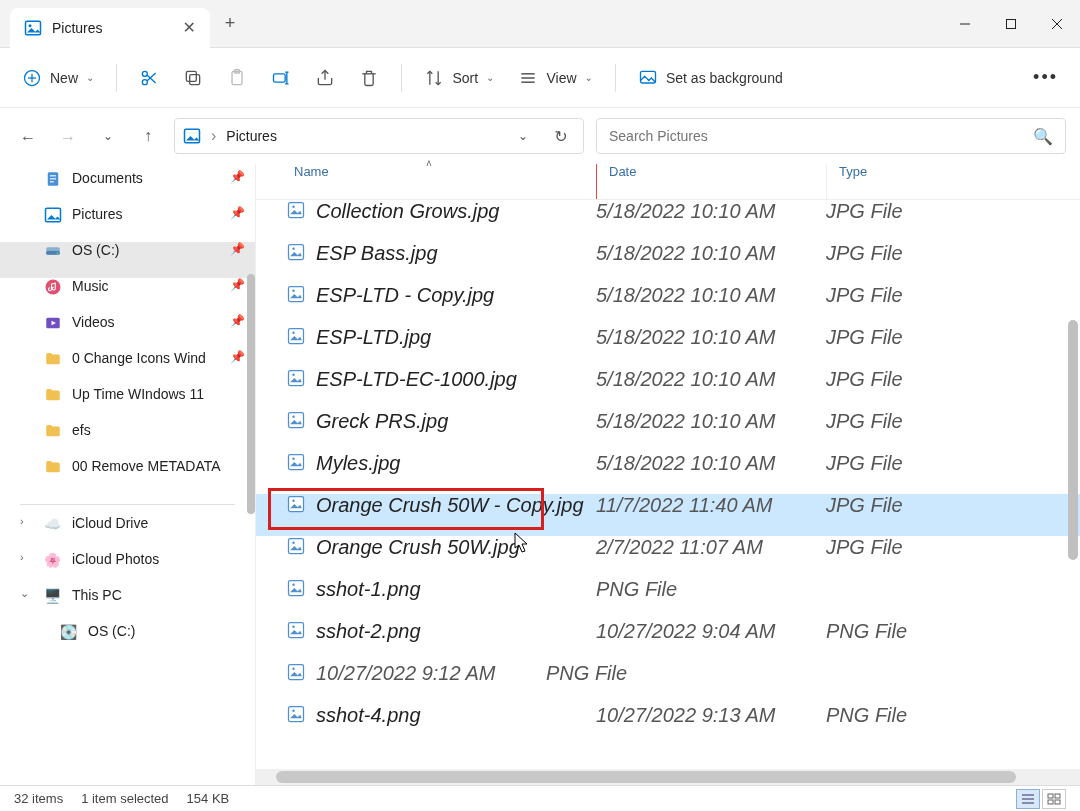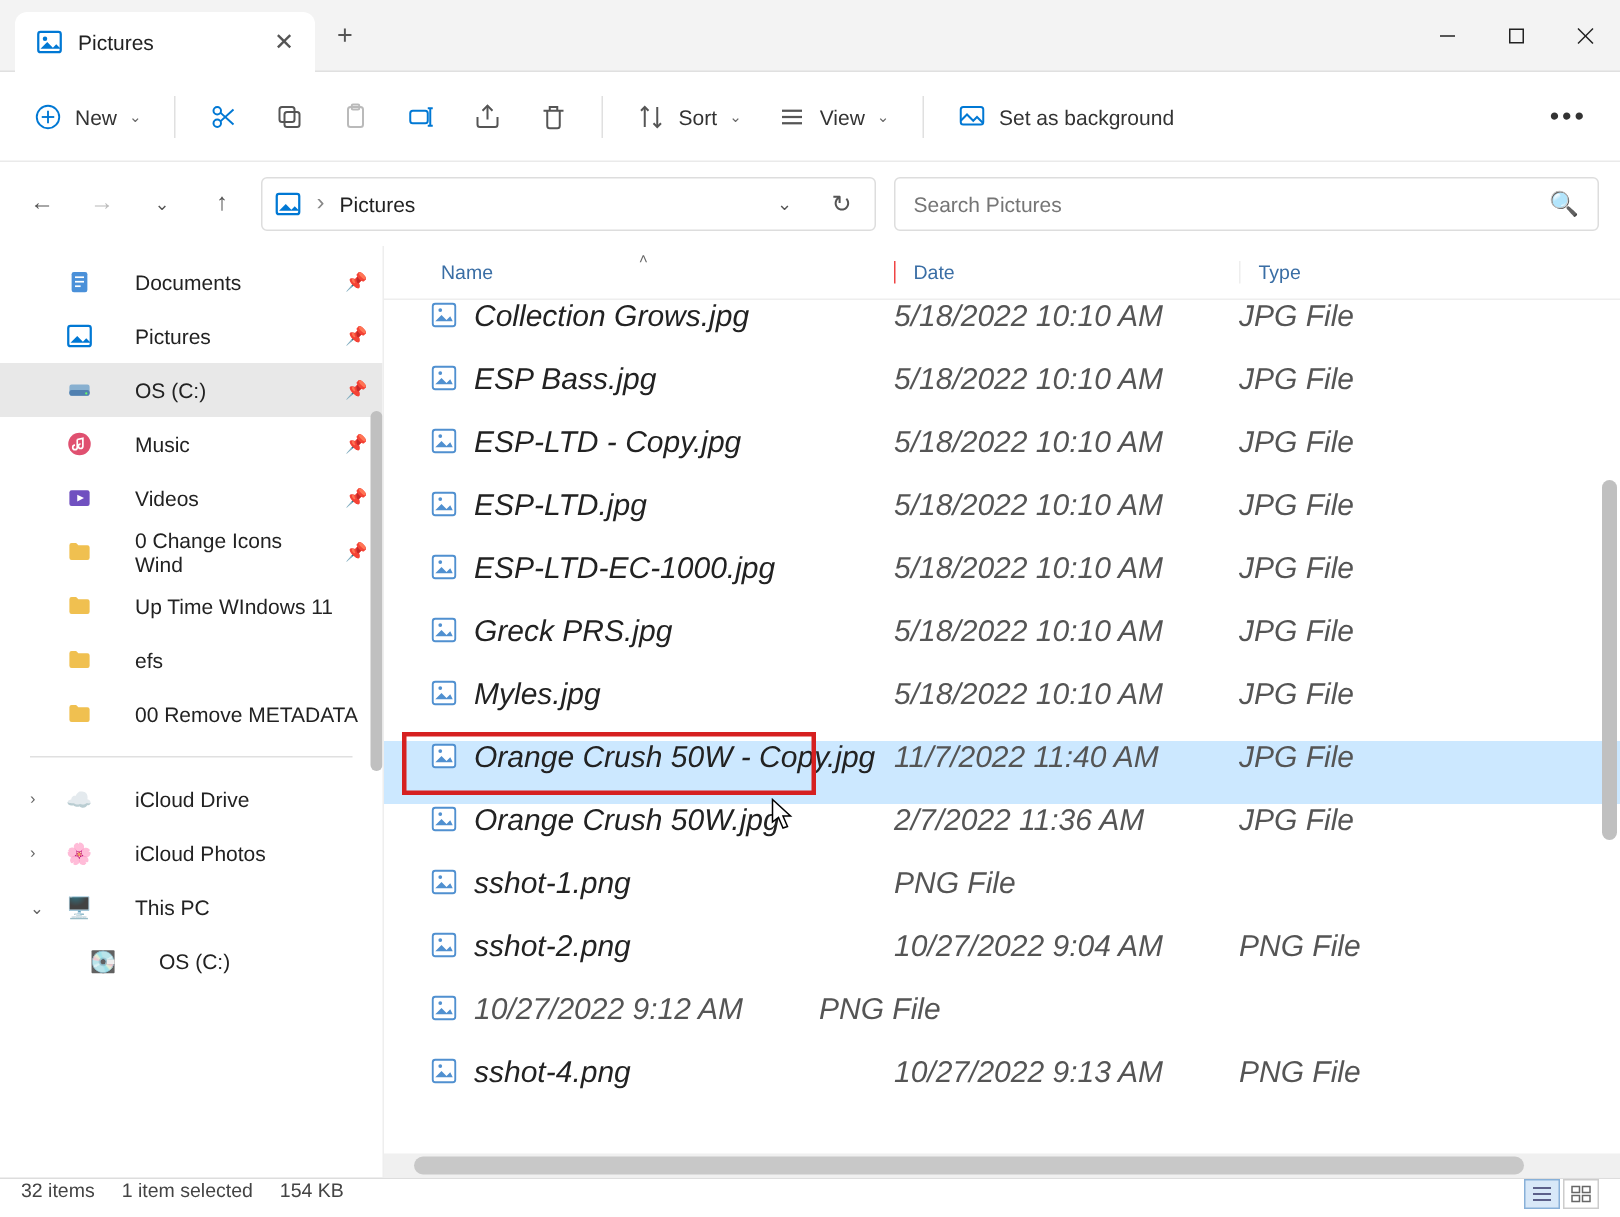--- a/index.html
+++ b/index.html
@@ -32,50 +32,50 @@
   .addrbar .spacer { flex: 1; }
   .searchbox { flex: 1; height: 36px; border: 1px solid #ddd; border-radius: 4px; display: flex; align-items: center; padding: 0 12px; }
   .searchbox input { border: none; outline: none; flex: 1; font-size: 14px; color: #666; background: transparent; }
 
   
   .main { display: flex; height: calc(811px - 48px - 60px - 56px - 26px); }
 
   
   .sidebar { width: 256px; border-right: 1px solid #eee; overflow-y: auto; padding-top: 6px; position: relative; }
   .sb-scroll { position: absolute; right: 0; top: 110px; width: 8px; height: 240px; background: #c0c0c0; border-radius: 4px; }
-  .sbitem { height: 36px; display: flex; align-items: center; padding-left: 44px; padding-right: 10px; gap: 28px; font-size: 14px; color: #222; cursor: pointer; position: relative; }
+  .sbitem { height: 36px; display: flex; align-items: flex-start; padding-left: 44px; padding-right: 10px; gap: 10px; font-size: 14px; color: #222; cursor: pointer; position: relative; }
   .sbitem.sel { background: #e8e8e8; }
   .sbitem .pin { margin-left: auto; color: #888; font-size: 12px; }
   .sbitem .exp { position: absolute; left: 20px; color: #666; font-size: 11px; }
   .sbitem.sub { padding-left: 60px; }
   .sbicon { width: 18px; height: 18px; display: inline-flex; align-items: center; justify-content: center; flex-shrink: 0; }
   .sbhr { height: 1px; background: #e0e0e0; margin: 10px 20px; }
 
   
   .filearea { flex: 1; position: relative; display: flex; flex-direction: column; }
-  .colheader { height: 36px; display: flex; align-items: center; font-size: 13px; color: #3a6ea5; padding-left: 30px; border-bottom: 1px solid #eee; }
+  .colheader { height: 36px; display: flex; font-size: 13px; color: #3a6ea5; padding-left: 30px; border-bottom: 1px solid #eee; }
   .col-name { width: 310px; padding-left: 8px; position: relative; }
   .col-name .sortarrow { position: absolute; left: 140px; top: -6px; font-size: 10px; color: #666; }
   .col-date { width: 230px; border-left: 1px solid #ef4444; padding-left: 12px; }
   .col-type { width: 180px; border-left: 1px solid #eee; padding-left: 12px; }
   .filelist { flex: 1; overflow: hidden; position: relative; }
   .fl-scroll { position: absolute; right: 2px; top: 120px; width: 10px; height: 240px; background: #c0c0c0; border-radius: 5px; }
   .filerow { height: 42px; display: flex; align-items: flex-start; padding-left: 30px; font-size: 20px; color: #222; cursor: pointer; font-style: italic; }
   .filerow.sel { background: #cce8ff; }
   .filerow .ficon { width: 20px; height: 20px; margin-right: 10px; }
   .filerow .fname { width: 280px; white-space: nowrap; overflow: hidden; }
   .filerow .fdate { width: 230px; color: #555; }
   .filerow .ftype { width: 180px; color: #555; }
   .redbox { position: absolute; border: 3px solid #d62020; pointer-events: none; }
   .cursor { position: absolute; width: 16px; height: 22px; pointer-events: none; }
   .hscroll { height: 16px; background: #f0f0f0; position: relative; }
   .hscroll .thumb { position: absolute; left: 20px; top: 2px; height: 12px; width: 740px; background: #c8c8c8; border-radius: 6px; }
 
   
-  .statusbar { height: 26px; border-top: 1px solid #ddd; display: flex; padding: 0 14px; font-size: 13px; color: #444; gap: 18px; }
+  .statusbar { height: 26px; border-top: 1px solid #ddd; display: flex; align-items: center; padding: 0 14px; font-size: 13px; color: #444; gap: 18px; }
   .statusbar .viewbtns { margin-left: auto; display: flex; gap: 2px; }
   .statusbar .viewbtn { width: 24px; height: 20px; border: 1px solid #ccc; display: flex; align-items: center; justify-content: center; cursor: pointer; }
   .statusbar .viewbtn.active { background: #d8e8f8; border-color: #88b0d8; }
 </style>
 </head>
 <body>
 
 <div class="titlebar">
   <div class="tab">
     <span class="pic-icon">
@@ -442,21 +442,21 @@
           <span class="fdate">11/7/2022 11:40 AM</span>
           <span class="ftype">JPG File</span>
         </div>
         <div class="filerow">
           <span class="ficon"><svg viewBox="0 0 24 24">
               <rect x="3" y="3" width="18" height="18" rx="2" fill="#fff" stroke="#5090d0" stroke-width="1.5"></rect>
               <path d="M5 17 L10 12 L14 16 L17 13 L19 17 Z" fill="#5090d0"></path>
               <circle cx="9" cy="8" r="1.5" fill="#5090d0"></circle>
             </svg></span>
           <span class="fname">Orange Crush 50W.jpg</span>
-          <span class="fdate">2/7/2022 11:36 AM</span>
+          <span class="fdate">2/7/2022 11:07 AM</span>
           <span class="ftype">JPG File</span>
         </div>
         <div class="filerow">
           <span class="ficon"><svg viewBox="0 0 24 24">
               <rect x="3" y="3" width="18" height="18" rx="2" fill="#fff" stroke="#5090d0" stroke-width="1.5"></rect>
               <path d="M5 17 L10 12 L14 16 L17 13 L19 17 Z" fill="#5090d0"></path>
               <circle cx="9" cy="8" r="1.5" fill="#5090d0"></circle>
             </svg></span>
           <span class="fname">sshot-1.png</span>
           <span class="ftype">PNG File</span>

